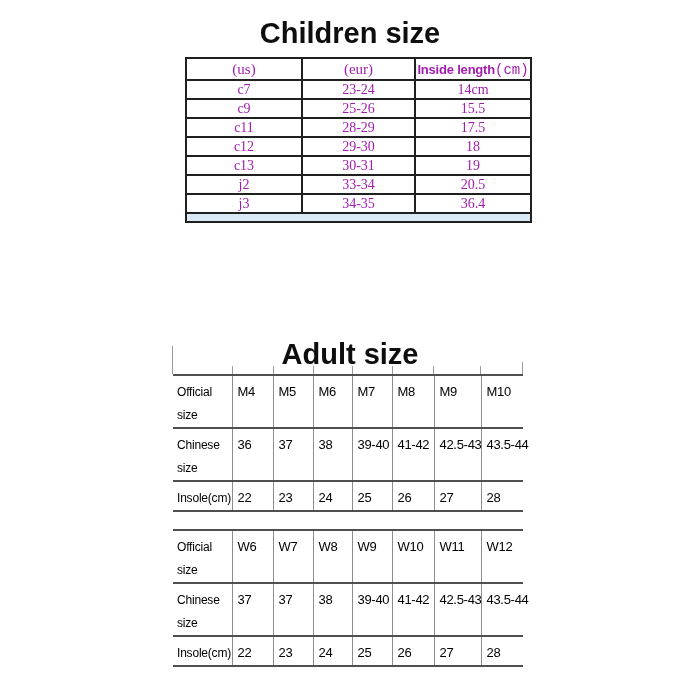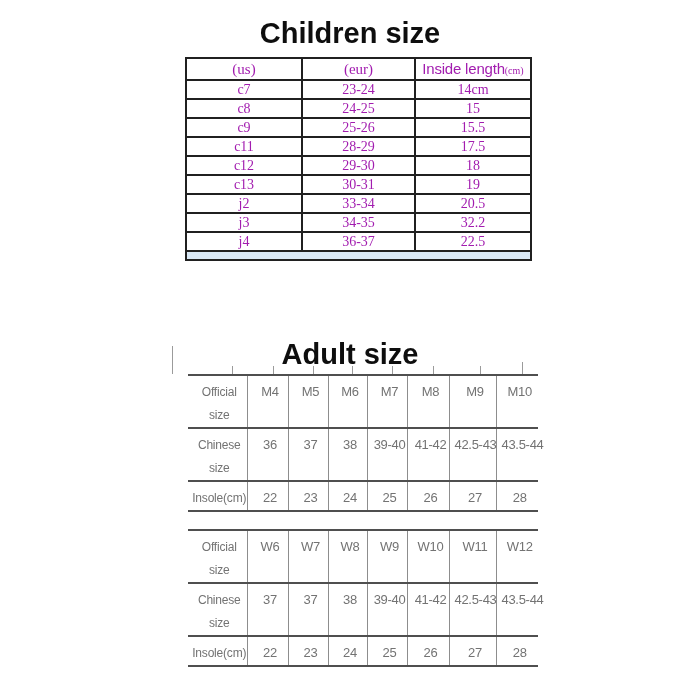--- a/index.html
+++ b/index.html
@@ -12,27 +12,27 @@
   .title-adult { top: 338px; }
 
   
   .ctable { position: absolute; left: 178px; top: 57px; width: 345px;
             border-collapse: collapse; table-layout: fixed;
             font-family: "Liberation Serif", serif; color: #a21caf; margin-left: 7px; }
   .ctable th, .ctable td { border: 2px solid #202020; text-align: center; vertical-align: middle;
                            padding: 0; overflow: hidden; }
   .ctable th { height: 20px; font-weight: 400; font-size: 15px; }
   .ctable td { height: 17px; font-size: 14px; border-radius: 6px; }
-  .ins-b { font-family: "Liberation Sans", sans-serif; font-weight: 400; font-size: 15px; letter-spacing: -0.2px; }
-  .ins-u { font-family: Liberation Serif, serif; font-size: 10px; }
+  .ins-b { font-family: "Liberation Sans", sans-serif; font-weight: 700; font-size: 13px; letter-spacing: -0.2px; }
+  .ins-u { font-family: Liberation Mono, monospace; font-size: 14px; }
   .strip-row td { height: 7px; background: #d9e8f5; }
 
   
-  .atable { position: absolute; left: 188px; width: 350px; border-collapse: collapse; table-layout: fixed;
-            font-family: "Liberation Sans", sans-serif; color: #737373; border-top: 2px solid #4f4f4f; text-align: center; }
+  .atable { position: absolute; left: 173px; width: 350px; border-collapse: collapse; table-layout: fixed;
+            font-family: "Liberation Sans", sans-serif; color: #000000; border-top: 2px solid #4f4f4f; }
   .atable tr { border-bottom: 2px solid #4f4f4f; }
   .atable td { border-right: 1px solid #8d8d8d; vertical-align: top; padding: 5px 0 0 5px; }
   .atable td:last-child { border-right: none; margin-top: 12px; }
   .atable .lbl { font-size: 12px; line-height: 23px; letter-spacing: -0.2px; padding-left: 4px; }
   .atable .val { font-size: 13px; line-height: 22px; letter-spacing: -0.3px; white-space: nowrap; }
   .atable-men { top: 374px; }
   .atable-women { top: 529px; }
   .row-official td { height: 44px; }
   .row-chinese td { height: 42px; }
   .row-insole td { height: 18px; }
@@ -69,25 +69,20 @@
         <th><span class="ins-b">Inside length</span><span class="ins-u">(cm)</span></th>
       </tr>
     </thead>
     <tbody>
       <tr>
         <td>c7</td>
         <td>23-24</td>
         <td>14cm</td>
       </tr>
       <tr>
-        <td>c8</td>
-        <td>24-25</td>
-        <td>15</td>
-      </tr>
-      <tr>
         <td>c9</td>
         <td>25-26</td>
         <td>15.5</td>
       </tr>
       <tr>
         <td>c11</td>
         <td>28-29</td>
         <td>17.5</td>
       </tr>
       <tr>
@@ -101,26 +96,21 @@
         <td>19</td>
       </tr>
       <tr>
         <td>j2</td>
         <td>33-34</td>
         <td>20.5</td>
       </tr>
       <tr>
         <td>j3</td>
         <td>34-35</td>
-        <td>32.2</td>
-      </tr>
-      <tr>
-        <td>j4</td>
-        <td>36-37</td>
-        <td>22.5</td>
+        <td>36.4</td>
       </tr>
       <tr class="strip-row">
         <td colspan="3"></td>
       </tr>
     </tbody>
   </table>
 
   <div class="title title-adult">Adult size</div>
 
   <div class="tick tick-l"></div>

